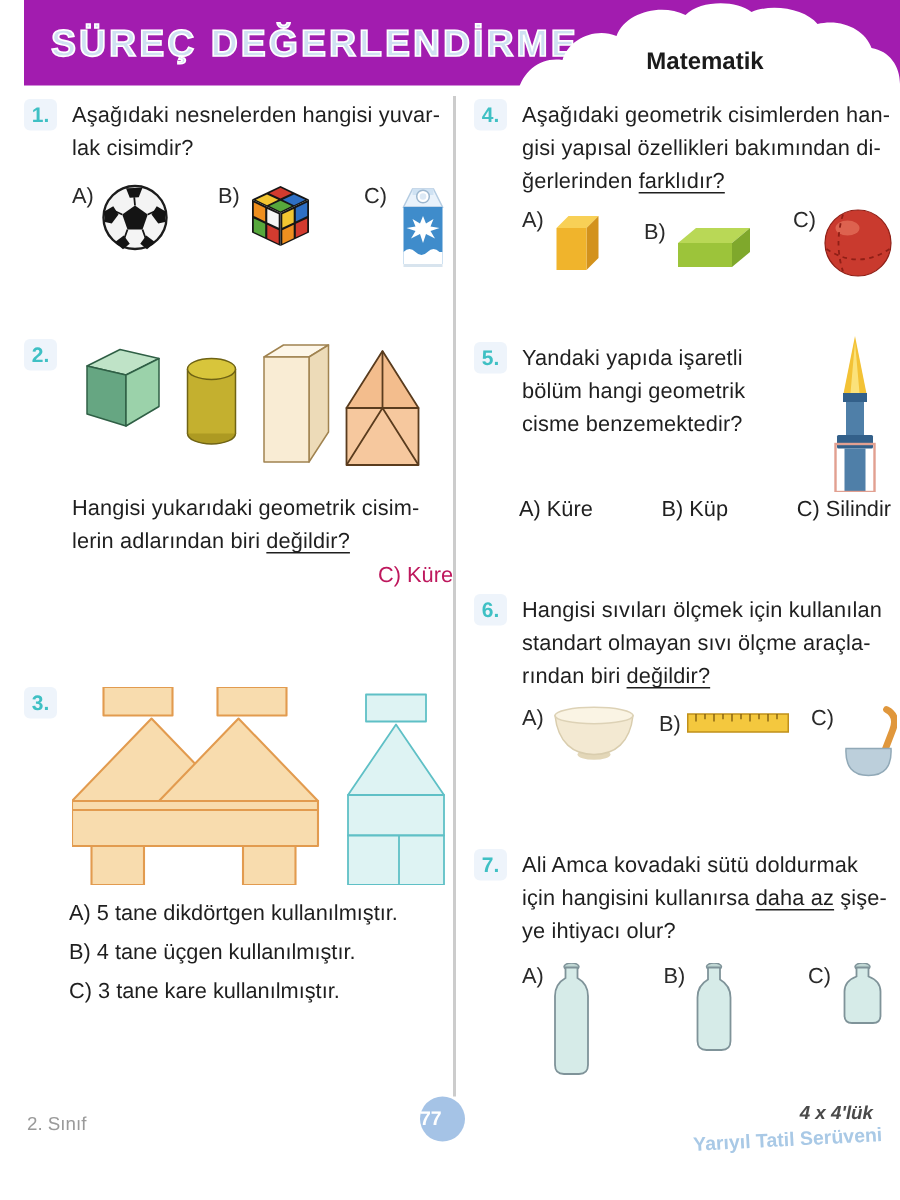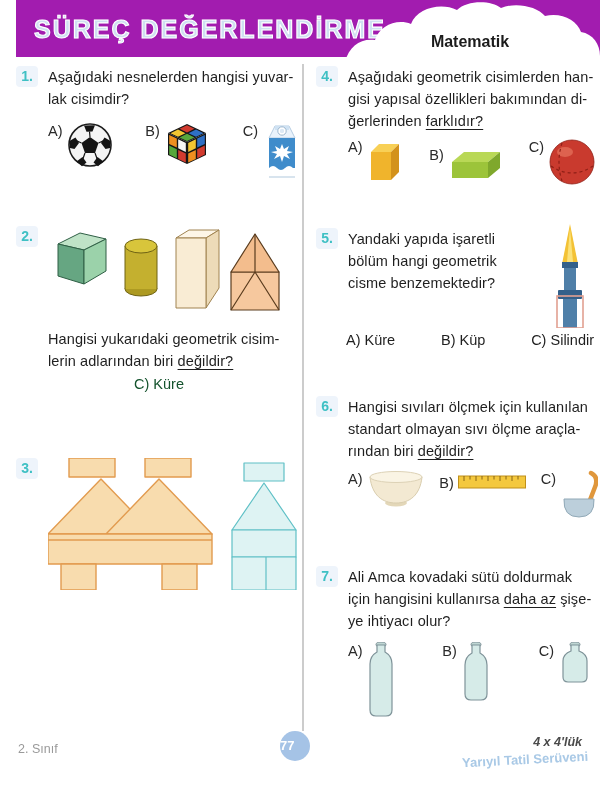--- a/index.html
+++ b/index.html
@@ -15,21 +15,21 @@
   .q{position:absolute;left:0;right:0}
   .qhead{display:flex;align-items:flex-start}
   .qnum{flex:0 0 22px;height:21px;background:#eef4fb;border-radius:4px;color:#3fc0c4;font-weight:bold;font-size:14px;text-align:center;line-height:21px;margin-right:10px}
   .qtext{font-size:14.5px;line-height:22px;color:#1f1f1f;letter-spacing:0.1px}
   .u{text-decoration:underline;text-underline-offset:3px}
   .opt-imgs{display:flex;justify-content:space-between;margin-left:32px;margin-top:10px}
   .opt{display:flex;align-items:flex-start}
   .opt .lab{font-size:14.5px;color:#2a2a2a;margin-right:4px;line-height:18px}
   .opt-texts{display:flex;justify-content:space-between;margin-left:30px;margin-top:12px;font-size:14.5px;color:#1f1f1f}
   .opt-line{margin-left:30px;font-size:14.5px;color:#1f1f1f;line-height:26px}
-  .center-opt{text-align:center;margin-top:4px;font-size:14.5px;color:#14532d}
+  .center-opt{text-align:right;margin-top:4px;font-size:14.5px;color:#be185d}
   .grade{position:absolute;left:18px;top:742px;font-size:12.5px;color:#9a9a9a}
   .pagenum{position:absolute;left:280px;top:731px;width:30px;height:30px;border-radius:50%;background:#a5c3e6;color:#ffffff;font-weight:bold;font-size:13px;line-height:30px;text-align:left}
   .series{position:absolute;right:18px;top:735px;font-size:12.5px;font-weight:bold;font-style:italic;color:#4a4a4a;font-family:Liberation Sans, sans-serif}
   .subseries{position:absolute;right:12px;top:752px;font-size:13px;font-weight:bold;color:#a9c9e6;transform:rotate(-3deg)}
   svg{display:block}
 </style>
 </head>
 <body>
 
 <div class="banner">
@@ -145,20 +145,25 @@
         </g>
         <g fill="#def3f3" stroke="#5fc0c6" stroke-width="1.2" stroke-linejoin="round">
           <rect x="196" y="5" width="40" height="18"></rect>
           <polygon points="184,72 216,25 248,72"></polygon>
           <rect x="184" y="72" width="64" height="27"></rect>
           <rect x="184" y="99" width="64" height="33"></rect>
           <line x1="218" y1="99" x2="218" y2="132"></line>
         </g>
       </svg>
     </div>
+    <div style="margin-top:6px">
+      <div class="opt-line"><span>A)</span> <span>5 tane dikdörtgen kullanılmıştır.</span></div>
+      <div class="opt-line"><span>B)</span> <span>4 tane üçgen kullanılmıştır.</span></div>
+      <div class="opt-line"><span>C)</span> <span>3 tane kare kullanılmıştır.</span></div>
+    </div>
   </div>
 </div>
 
 <div class="col col-right">
 
   <div class="q" style="top:4px">
     <div class="qhead">
       <div class="qnum">4.</div>
       <div class="qtext" style="width:248px"><span>Aşağıdaki geometrik cisimlerden han-gisi yapısal özellikleri bakımından di-ğerlerinden </span><span class="u">farklıdır?</span><span></span></div>
     </div>

